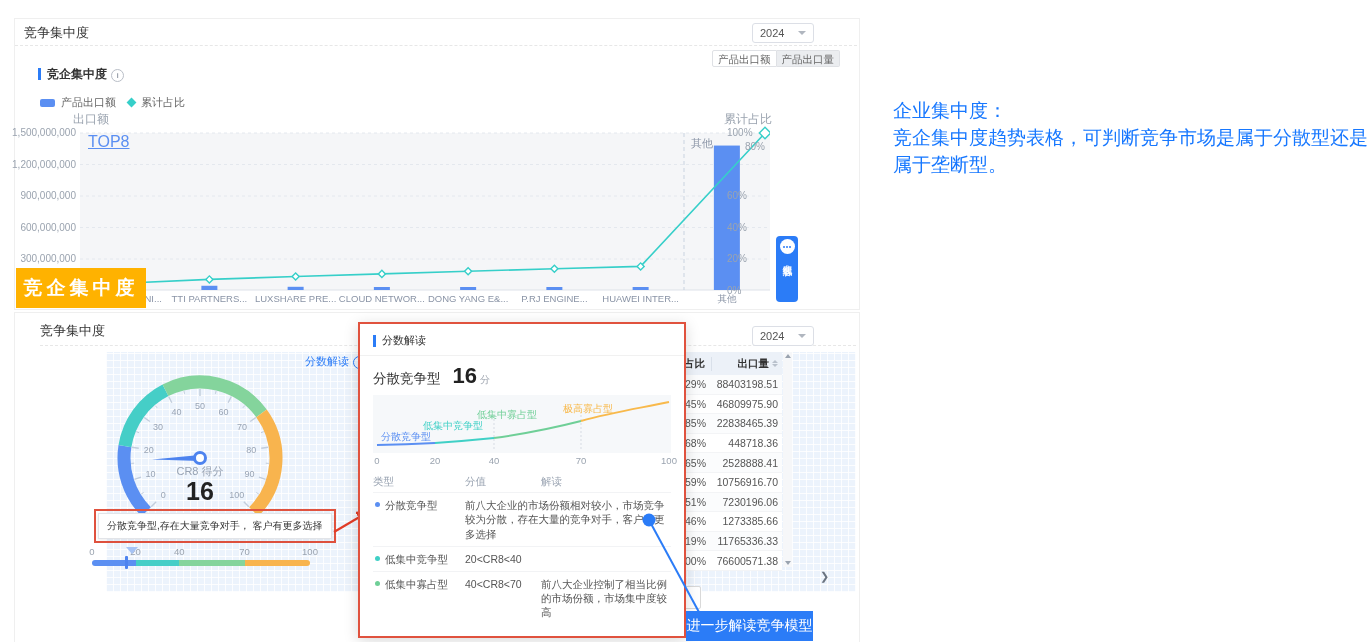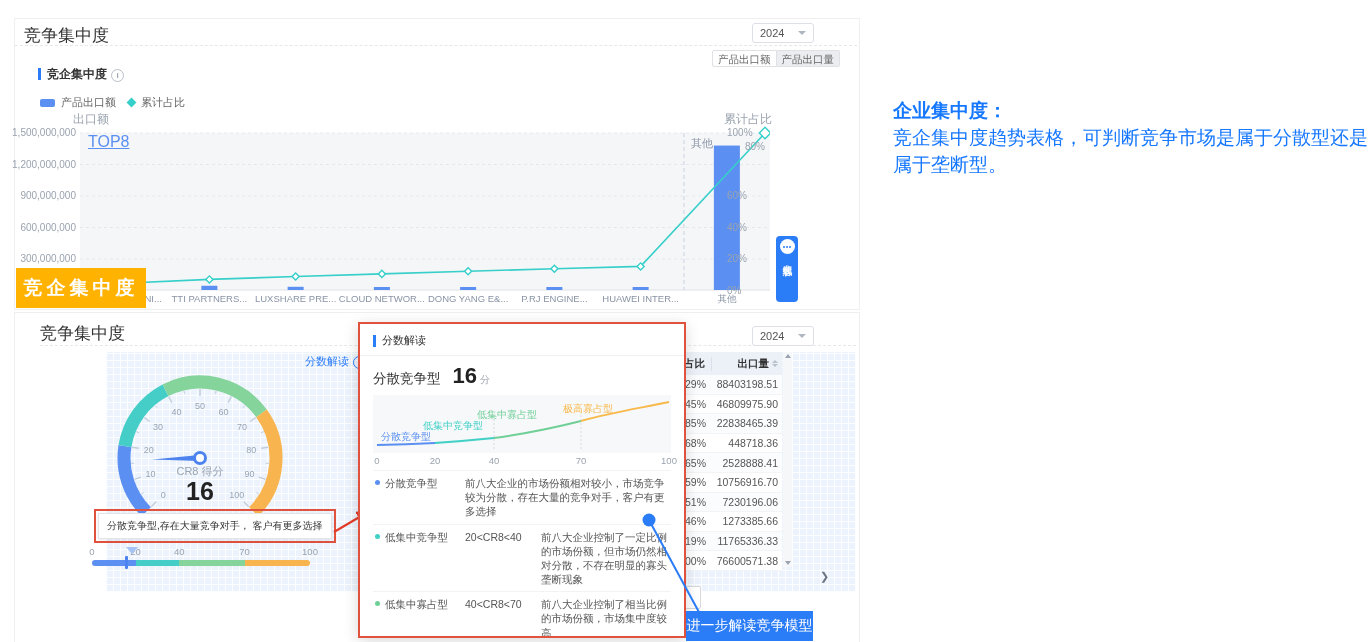--- a/index.html
+++ b/index.html
@@ -1,20 +1,20 @@
 <!DOCTYPE html>
 <html><head>
 <meta charset="utf-8">
 <style>
   html,body{margin:0;padding:0;background:#fff;}
   #page{position:relative;width:1369px;height:642px;background:#fff;overflow:hidden;
         font-family:"Liberation Sans","DejaVu Sans",sans-serif;color:#333;}
   .abs{position:absolute;}
   .card{position:absolute;background:#fff;border:1px solid #efefef;}
-  .card-title{position:absolute;font-size:17px;color:#333;font-weight:500;}
+  .card-title{position:absolute;font-size:13px;color:#333;font-weight:500;}
   .dot-div{position:absolute;border-top:1px dashed #e7e7e7;}
   .select{position:absolute;display:flex;justify-content:space-between;align-items:center;
           width:46px;height:18px;padding:0 7px;border:1px solid #dcdfe6;border-radius:3px;
           font-size:11px;color:#555;background:#fff;cursor:pointer;}
   .chev{width:0;height:0;border-left:4px solid transparent;border-right:4px solid transparent;
         border-top:4px solid #b0b6bf;}
   .tog{height:17px;line-height:17px;font-size:10.5px;padding:0 5px;border:1px solid #dfe1e5;color:#666;}
   .sec-bar{display:inline-block;width:3px;height:12px;background:#2b7cf7;margin-right:6px;vertical-align:-2px;}
   .info-dot{display:inline-block;width:11px;height:11px;border:1px solid #b9bec7;border-radius:50%;
             font-size:8px;line-height:11px;text-align:center;color:#9aa1ab;margin-left:4px;}
@@ -82,21 +82,21 @@
        font-size:14px;display:flex;align-items:center;justify-content:center;z-index:7;cursor:pointer;}
   .pagebox{position:absolute;top:586px;width:21px;height:21px;border:1px solid #d9d9d9;border-radius:2px;
            background:#fff;font-size:11px;color:#555;display:flex;align-items:center;justify-content:center;z-index:3;}
   .svc{position:absolute;left:776px;top:236px;width:22px;height:66px;background:#2b7cf7;border-radius:4px;
        z-index:9;display:flex;flex-direction:column;align-items:center;padding-top:3px;box-sizing:border-box;cursor:pointer;}
   .svc-circle{width:15px;height:15px;border-radius:50%;background:#fff;display:flex;align-items:center;
               justify-content:center;gap:1px;flex:none;}
   .svc-circle i{width:2px;height:2px;border-radius:50%;background:#2b7cf7;}
   .svc-txt{writing-mode:vertical-lr;text-orientation:upright;color:#fff;font-size:10px;letter-spacing:1px;margin-top:2px;}
   .anno{position:absolute;left:893px;width:476px;color:#1677ff;font-size:19px;line-height:27px;}
-  .anno .t{font-weight:bold;}
+  .anno .t{font-weight:normal;}
   .link-blue{position:absolute;font-size:11px;color:#2b7cf7;cursor:pointer;z-index:1;}
   svg text{font-family:"Liberation Sans","DejaVu Sans",sans-serif;}
 </style>
 </head>
 <body>
 
 <div id="page">
 
   <div class="card" style="left:14px;top:18px;width:844px;height:290px;"></div>
   <div class="card-title" style="left:24px;top:24px;">竞争集中度</div>
@@ -371,35 +371,39 @@
         <div class="zl" style="left: 190px; top: 7px; color: rgb(248, 185, 75);">极高寡占型</div>
       </div>
     <div class="curve-ticks" id="curve-ticks">
         <span style="left: 4px;">0</span>
         <span style="left: 62px;">20</span>
         <span style="left: 121px;">40</span>
         <span style="left: 208px;">70</span>
         <span style="left: 296px;">100</span>
       </div>
     <div class="ptable">
+      <div class="prow h">
+        <div class="pc1">类型</div>
+        <div class="pc2">分值</div>
+        <div class="pc3">解读</div>
+      </div>
       <div id="ptable-body">
           <div class="prow">
             <div class="pc1">
               <div class="bullet" style="background: rgb(91, 143, 242);"></div>
               <div>分散竞争型</div>
             </div>
             <div class="pc3">前八大企业的市场份额相对较小，市场竞争较为分散，存在大量的竞争对手，客户有更多选择</div>
           </div>
           <div class="prow">
             <div class="pc1">
               <div class="bullet" style="background: rgb(64, 208, 198);"></div>
               <div>低集中竞争型</div>
             </div>
             <div class="pc2">20&lt;CR8&lt;40</div>
-            <div class="pc3">前八大企业控制了一定比例的市场份额，但市场仍然相对分散，不存在明显的寡头垄断现象</div>
           </div>
           <div class="prow">
             <div class="pc1">
               <div class="bullet" style="background: rgb(111, 207, 151);"></div>
               <div>低集中寡占型</div>
             </div>
             <div class="pc2">40&lt;CR8&lt;70</div>
             <div class="pc3">前八大企业控制了相当比例的市场份额，市场集中度较高</div>
           </div>
         </div>

